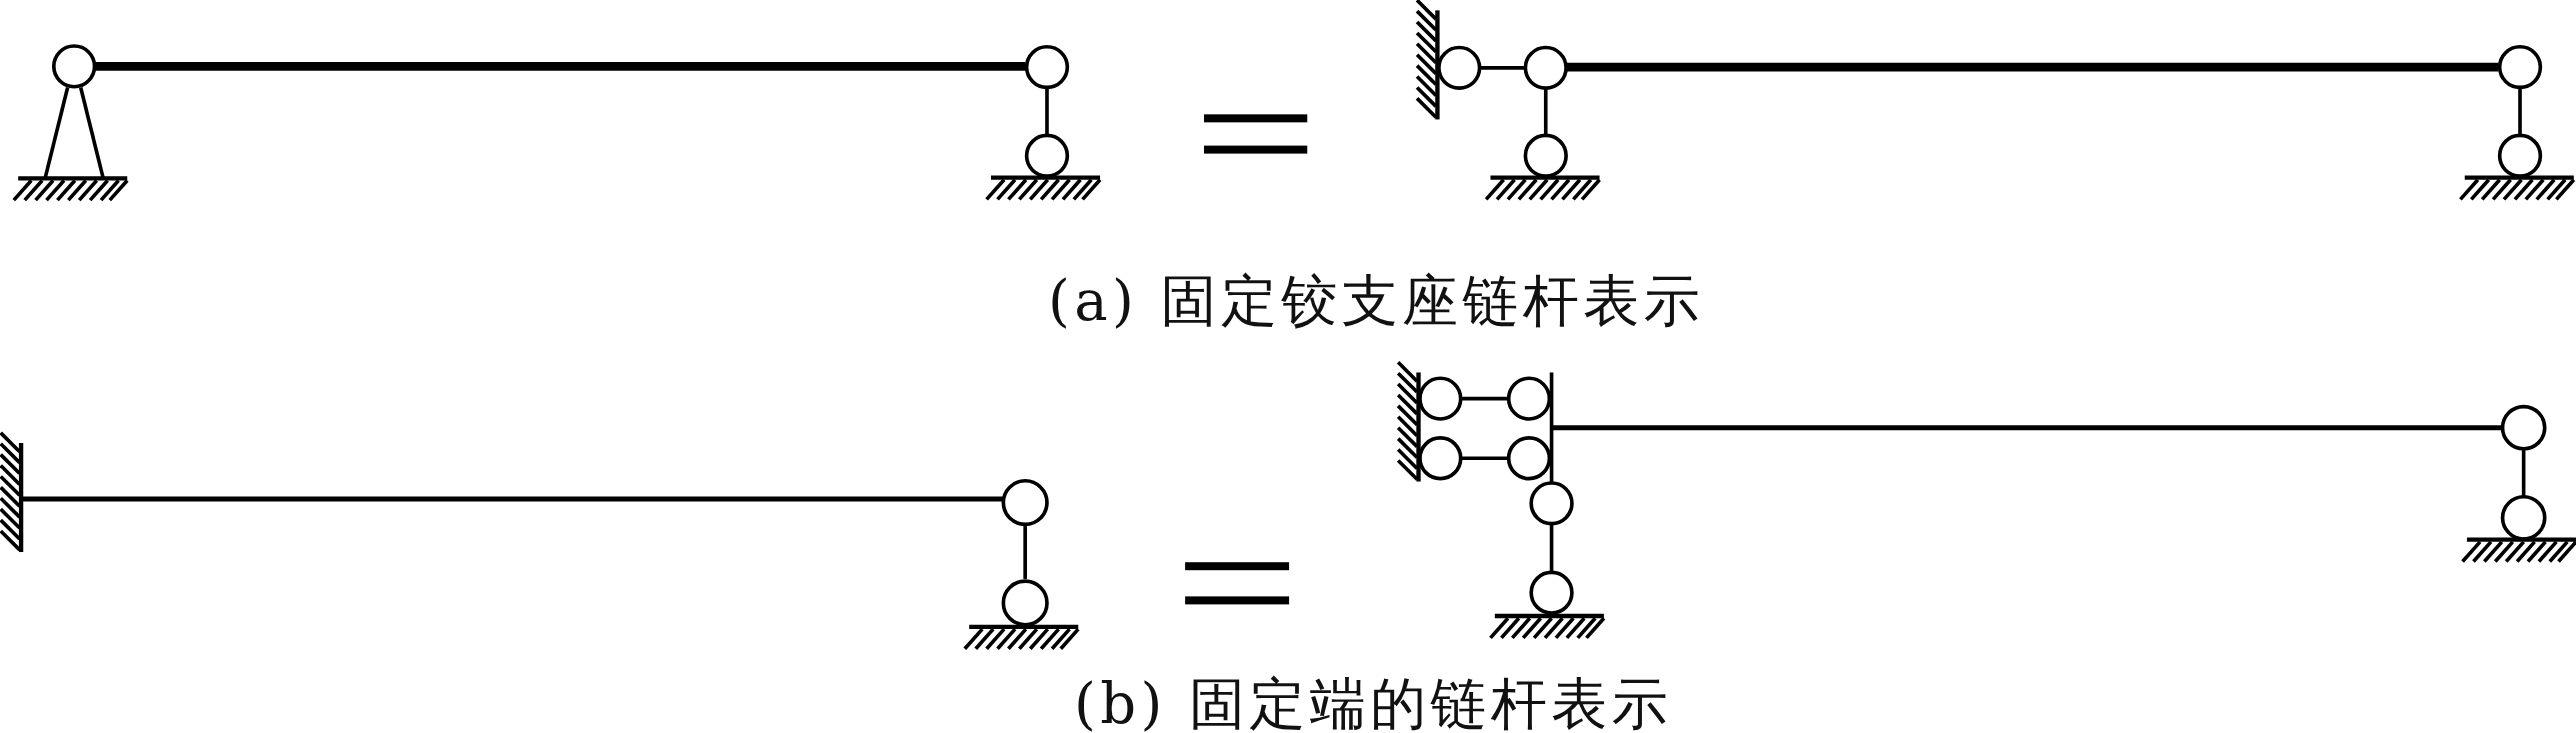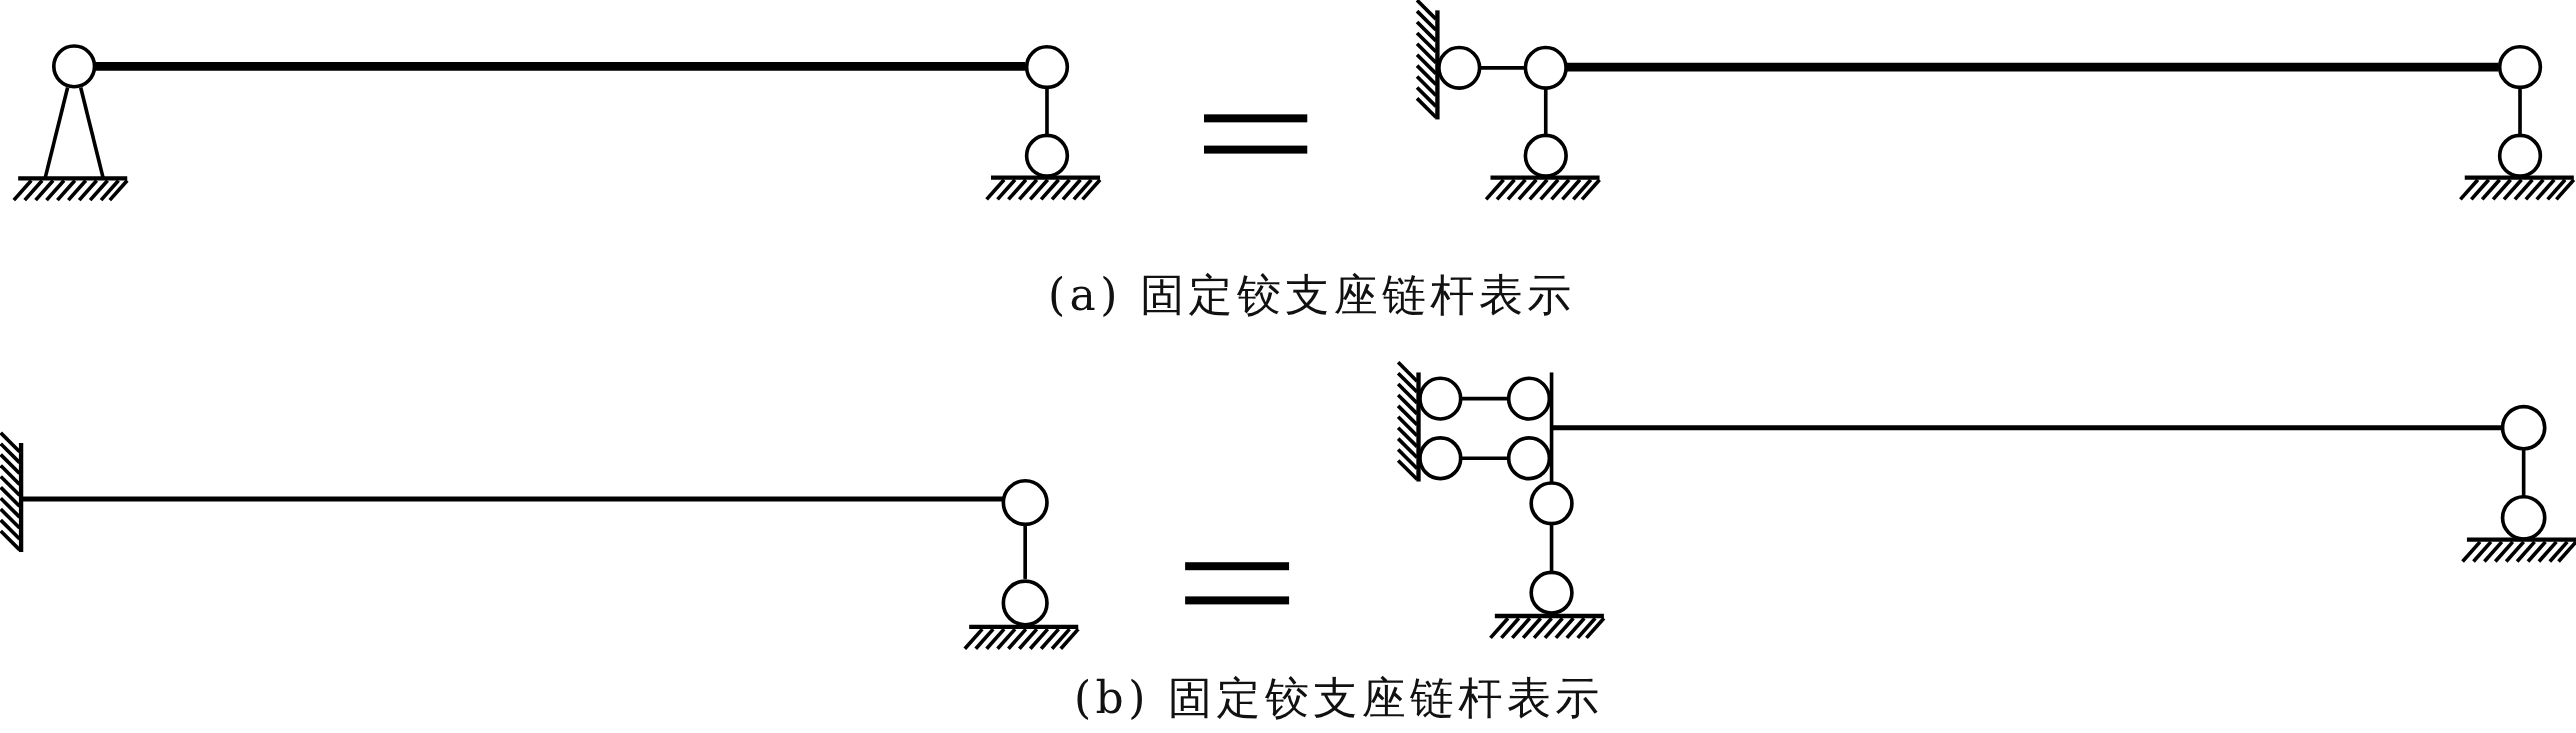--- a/index.html
+++ b/index.html
@@ -1,21 +1,21 @@
 <!DOCTYPE html>
 <html style="font-size:11.6px"><head>
 <meta charset="utf-8">
 <style>
   html, body { margin: 0; padding: 0; background: #ffffff; }
   body { width: 2576px; height: 734px; overflow: hidden; position: relative; }
   #stage { position: absolute; left: 0; top: 0; }
   .caption {
     position: absolute;
     font-family: "DejaVu Serif", "Liberation Serif", serif;
-    font-size: 44px;
+    font-size: 56px;
     color: #111111;
     white-space: nowrap;
     line-height: 1;
     letter-spacing: 4.4px;
   }
   #caption-a { left: 1048px; top: 273px; }
   #caption-b { left: 1074px; top: 676px; }
 </style>
 </head>
 <body>
@@ -131,14 +131,14 @@
         <line x1="3471" y1="617" x2="3471" y2="683" stroke="#000" stroke-width="5"></line>
         <circle cx="3471" cy="588" r="29" fill="#fff" stroke="#000" stroke-width="5"></circle>
         <circle cx="3471" cy="712" r="29" fill="#fff" stroke="#000" stroke-width="5"></circle>
         <use href="#ground" x="3393" y="742"></use>
       </g>
     </g>
   </g>
 </svg>
 
 <div id="caption-a" class="caption">(a) 固定铰支座链杆表示</div>
-<div id="caption-b" class="caption">(b) 固定铰支座链杆表示</div>
+<div id="caption-b" class="caption">(b) 固定端的链杆表示</div>
 
 
 </body></html>

